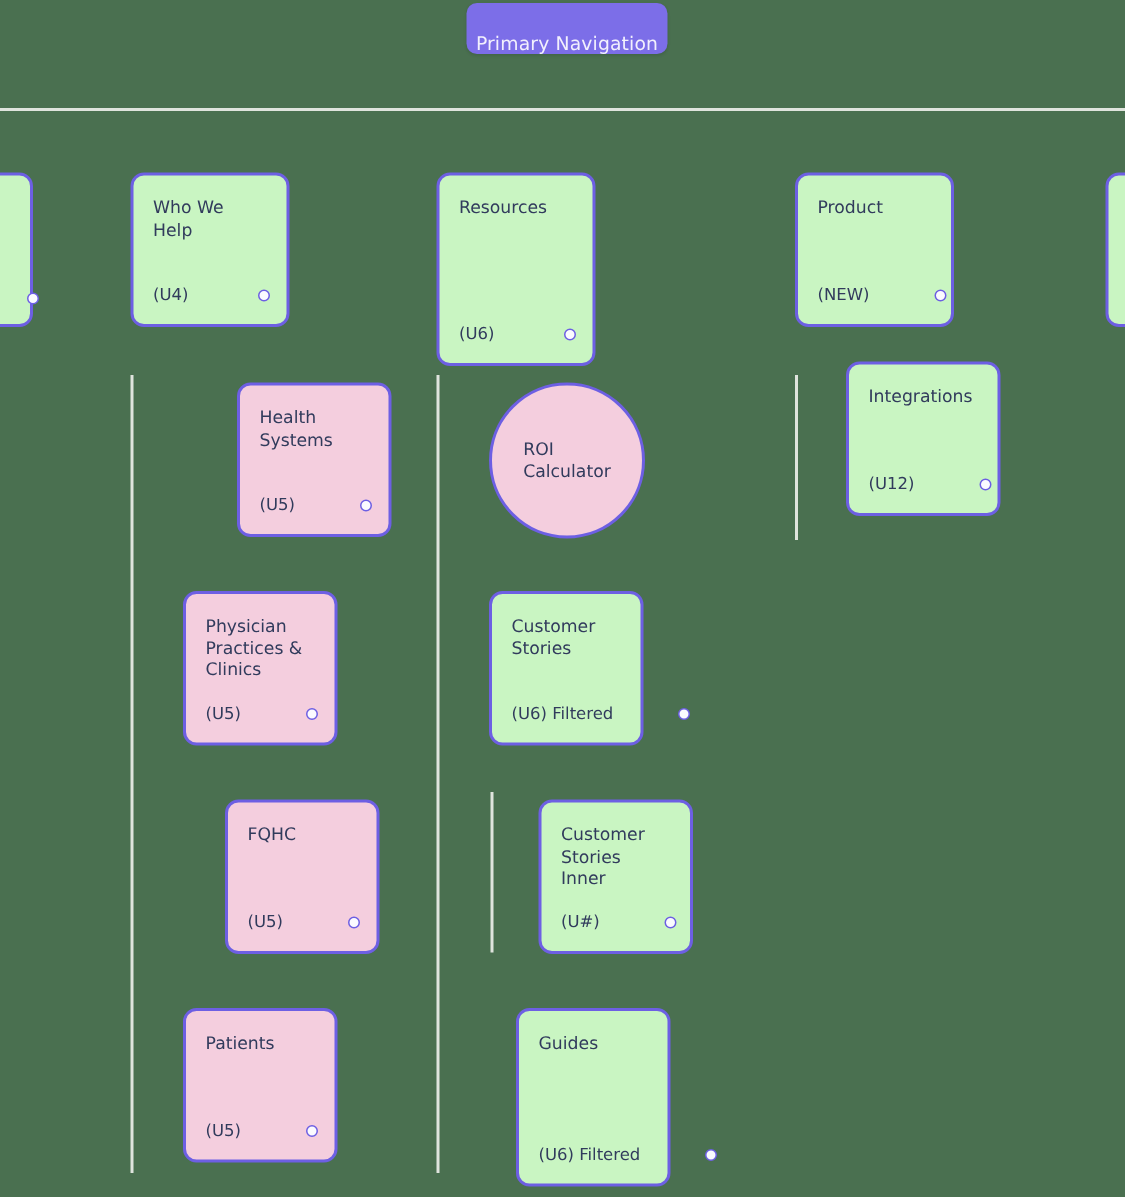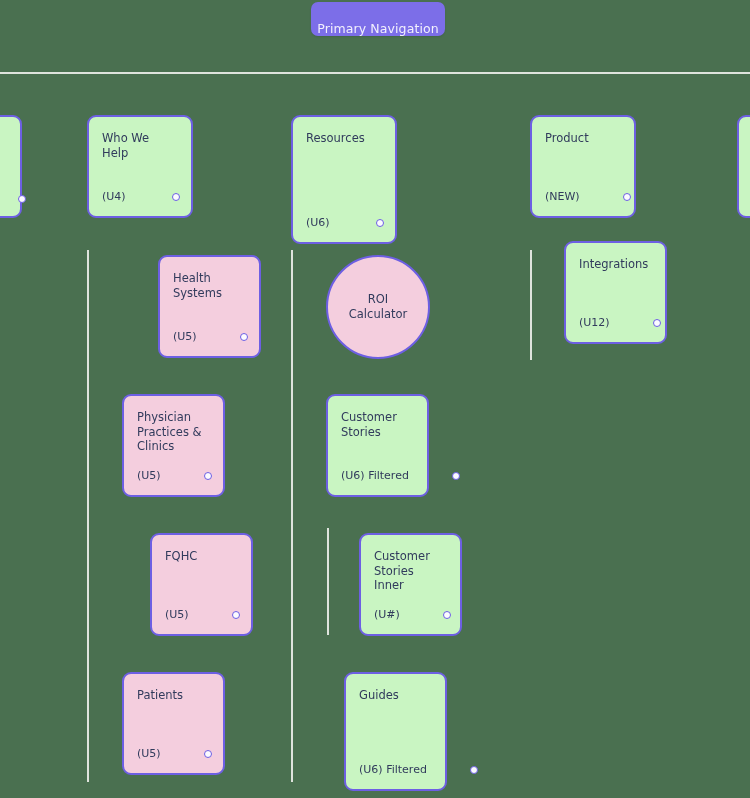--- a/index.html
+++ b/index.html
@@ -96,21 +96,20 @@
   
   .circle-node {
     position: absolute;
     box-sizing: border-box;
     border: 2.5px solid #6d5fe3;
     border-radius: 50%;
     background: #f4cede;
     display: flex;
     align-items: center;
     justify-content: center;
-    text-align: center;
     color: #313b5c;
     font-size: 11.5px;
     line-height: 14.6px;
     white-space: pre-line;
   }
 </style>
 </head>
 <body>
 
 <div id="canvas">

